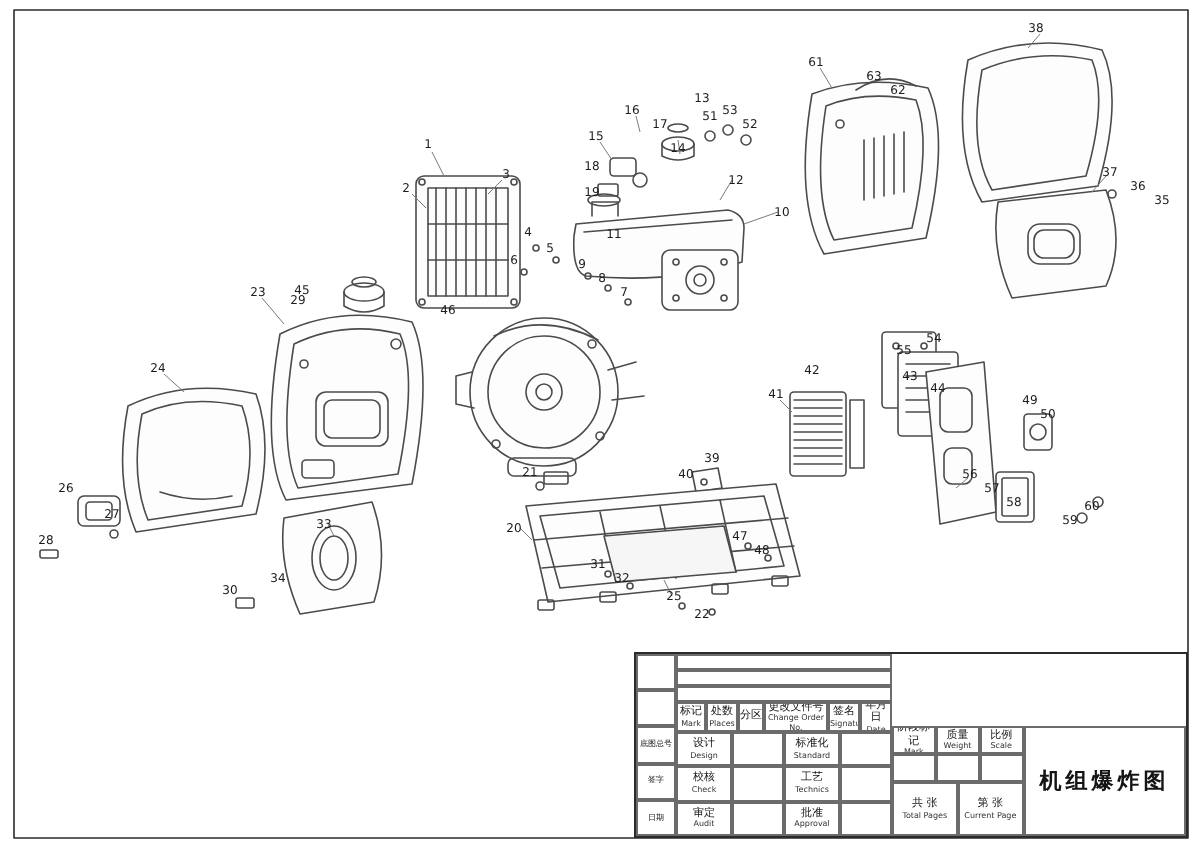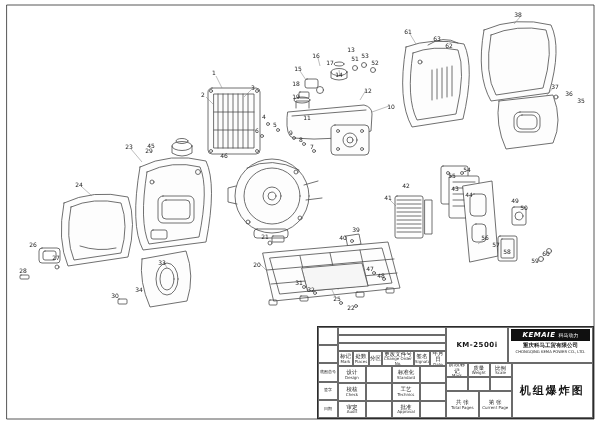--- a/index.html
+++ b/index.html
@@ -374,29 +374,20 @@
             <span class="cn">批准</span>
             <span class="en">Approval</span>
             </div>
           <div class="tb-cell role-cell role-blank"></div>
         </div>
       </div>
     </div>
 
     <div class="tb-right">
       <div class="tb-right-top">
-        <div class="tb-cell tb-model">KM-2500i</div>
-        <div class="tb-cell tb-company">
-          <div class="tb-logo">
-            <span class="logo-main">KEMAIE</span>
-            <span class="logo-sub">科马动力</span>
-          </div>
-          <div class="co-cn">重庆科马工贸有限公司</div>
-          <div class="co-en">CHONGQING KEMA POWER CO., LTD.</div>
-        </div>
       </div>
       <div class="tb-right-bottom">
         <div class="tb-meta">
           <div class="meta-heads">
             <div class="tb-cell">
               <span class="cn">阶段标记</span>
               <span class="en">Mark</span>
               </div>
             <div class="tb-cell">
               <span class="cn">质量</span>

